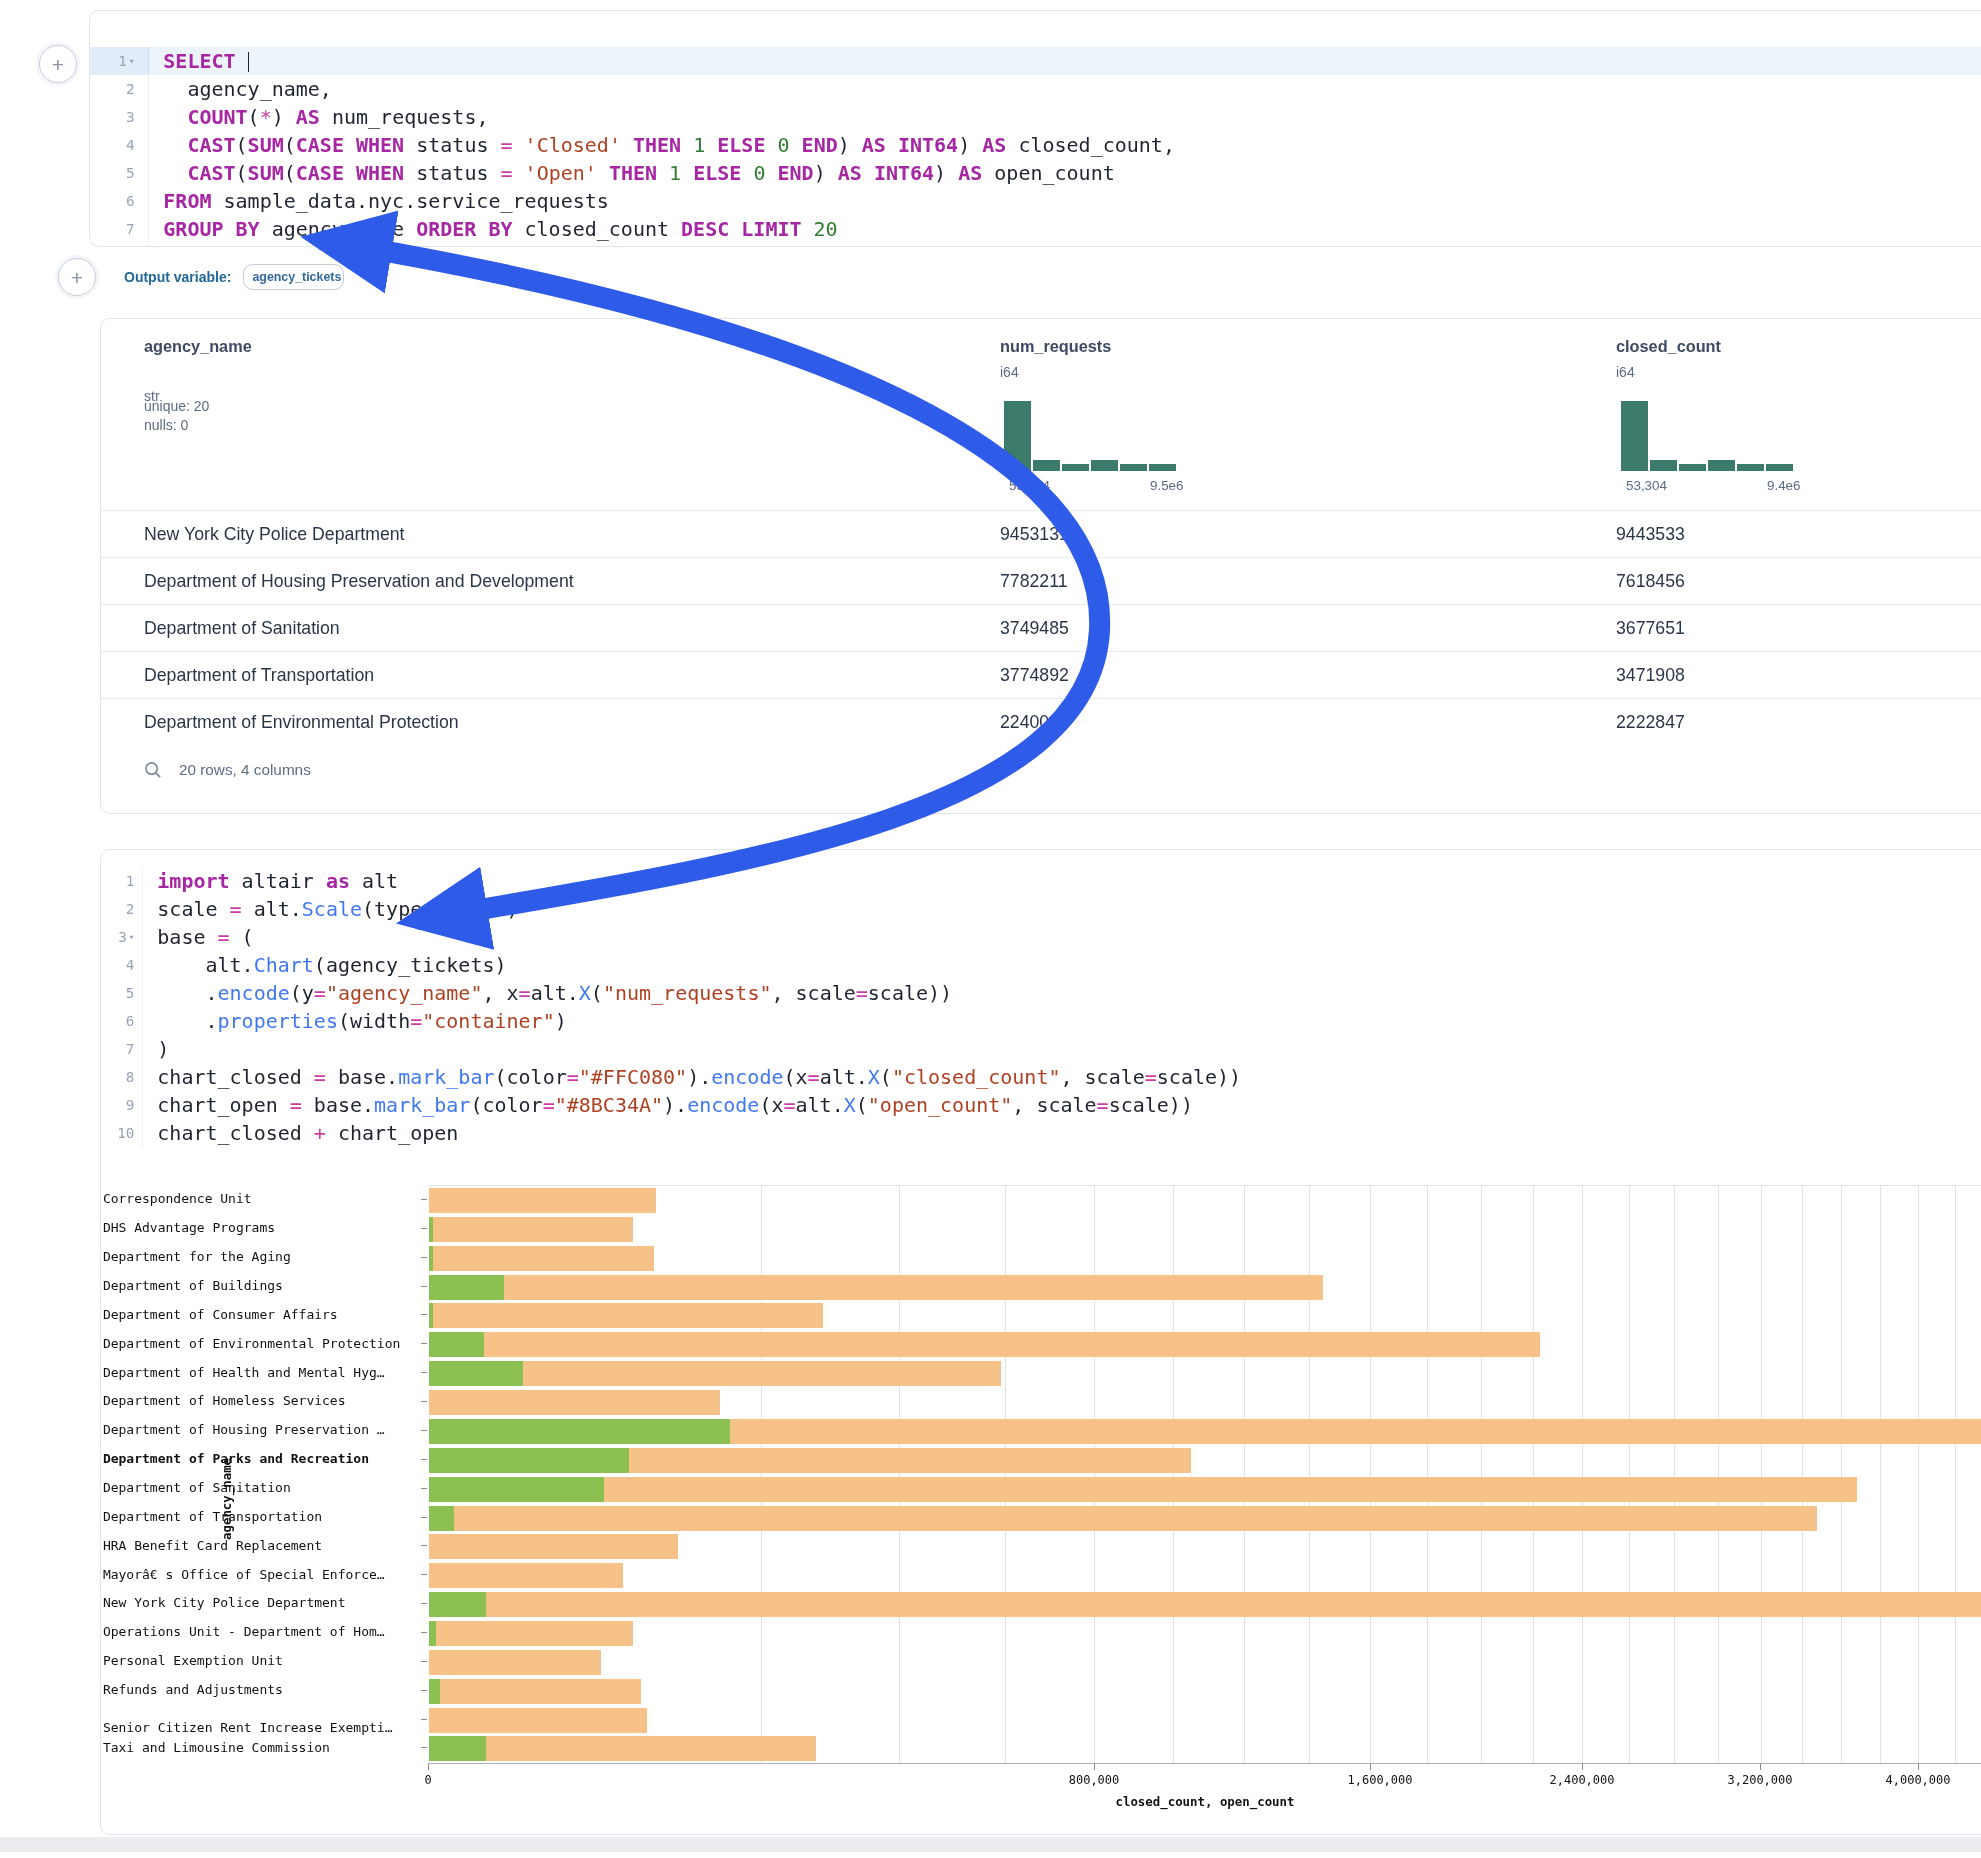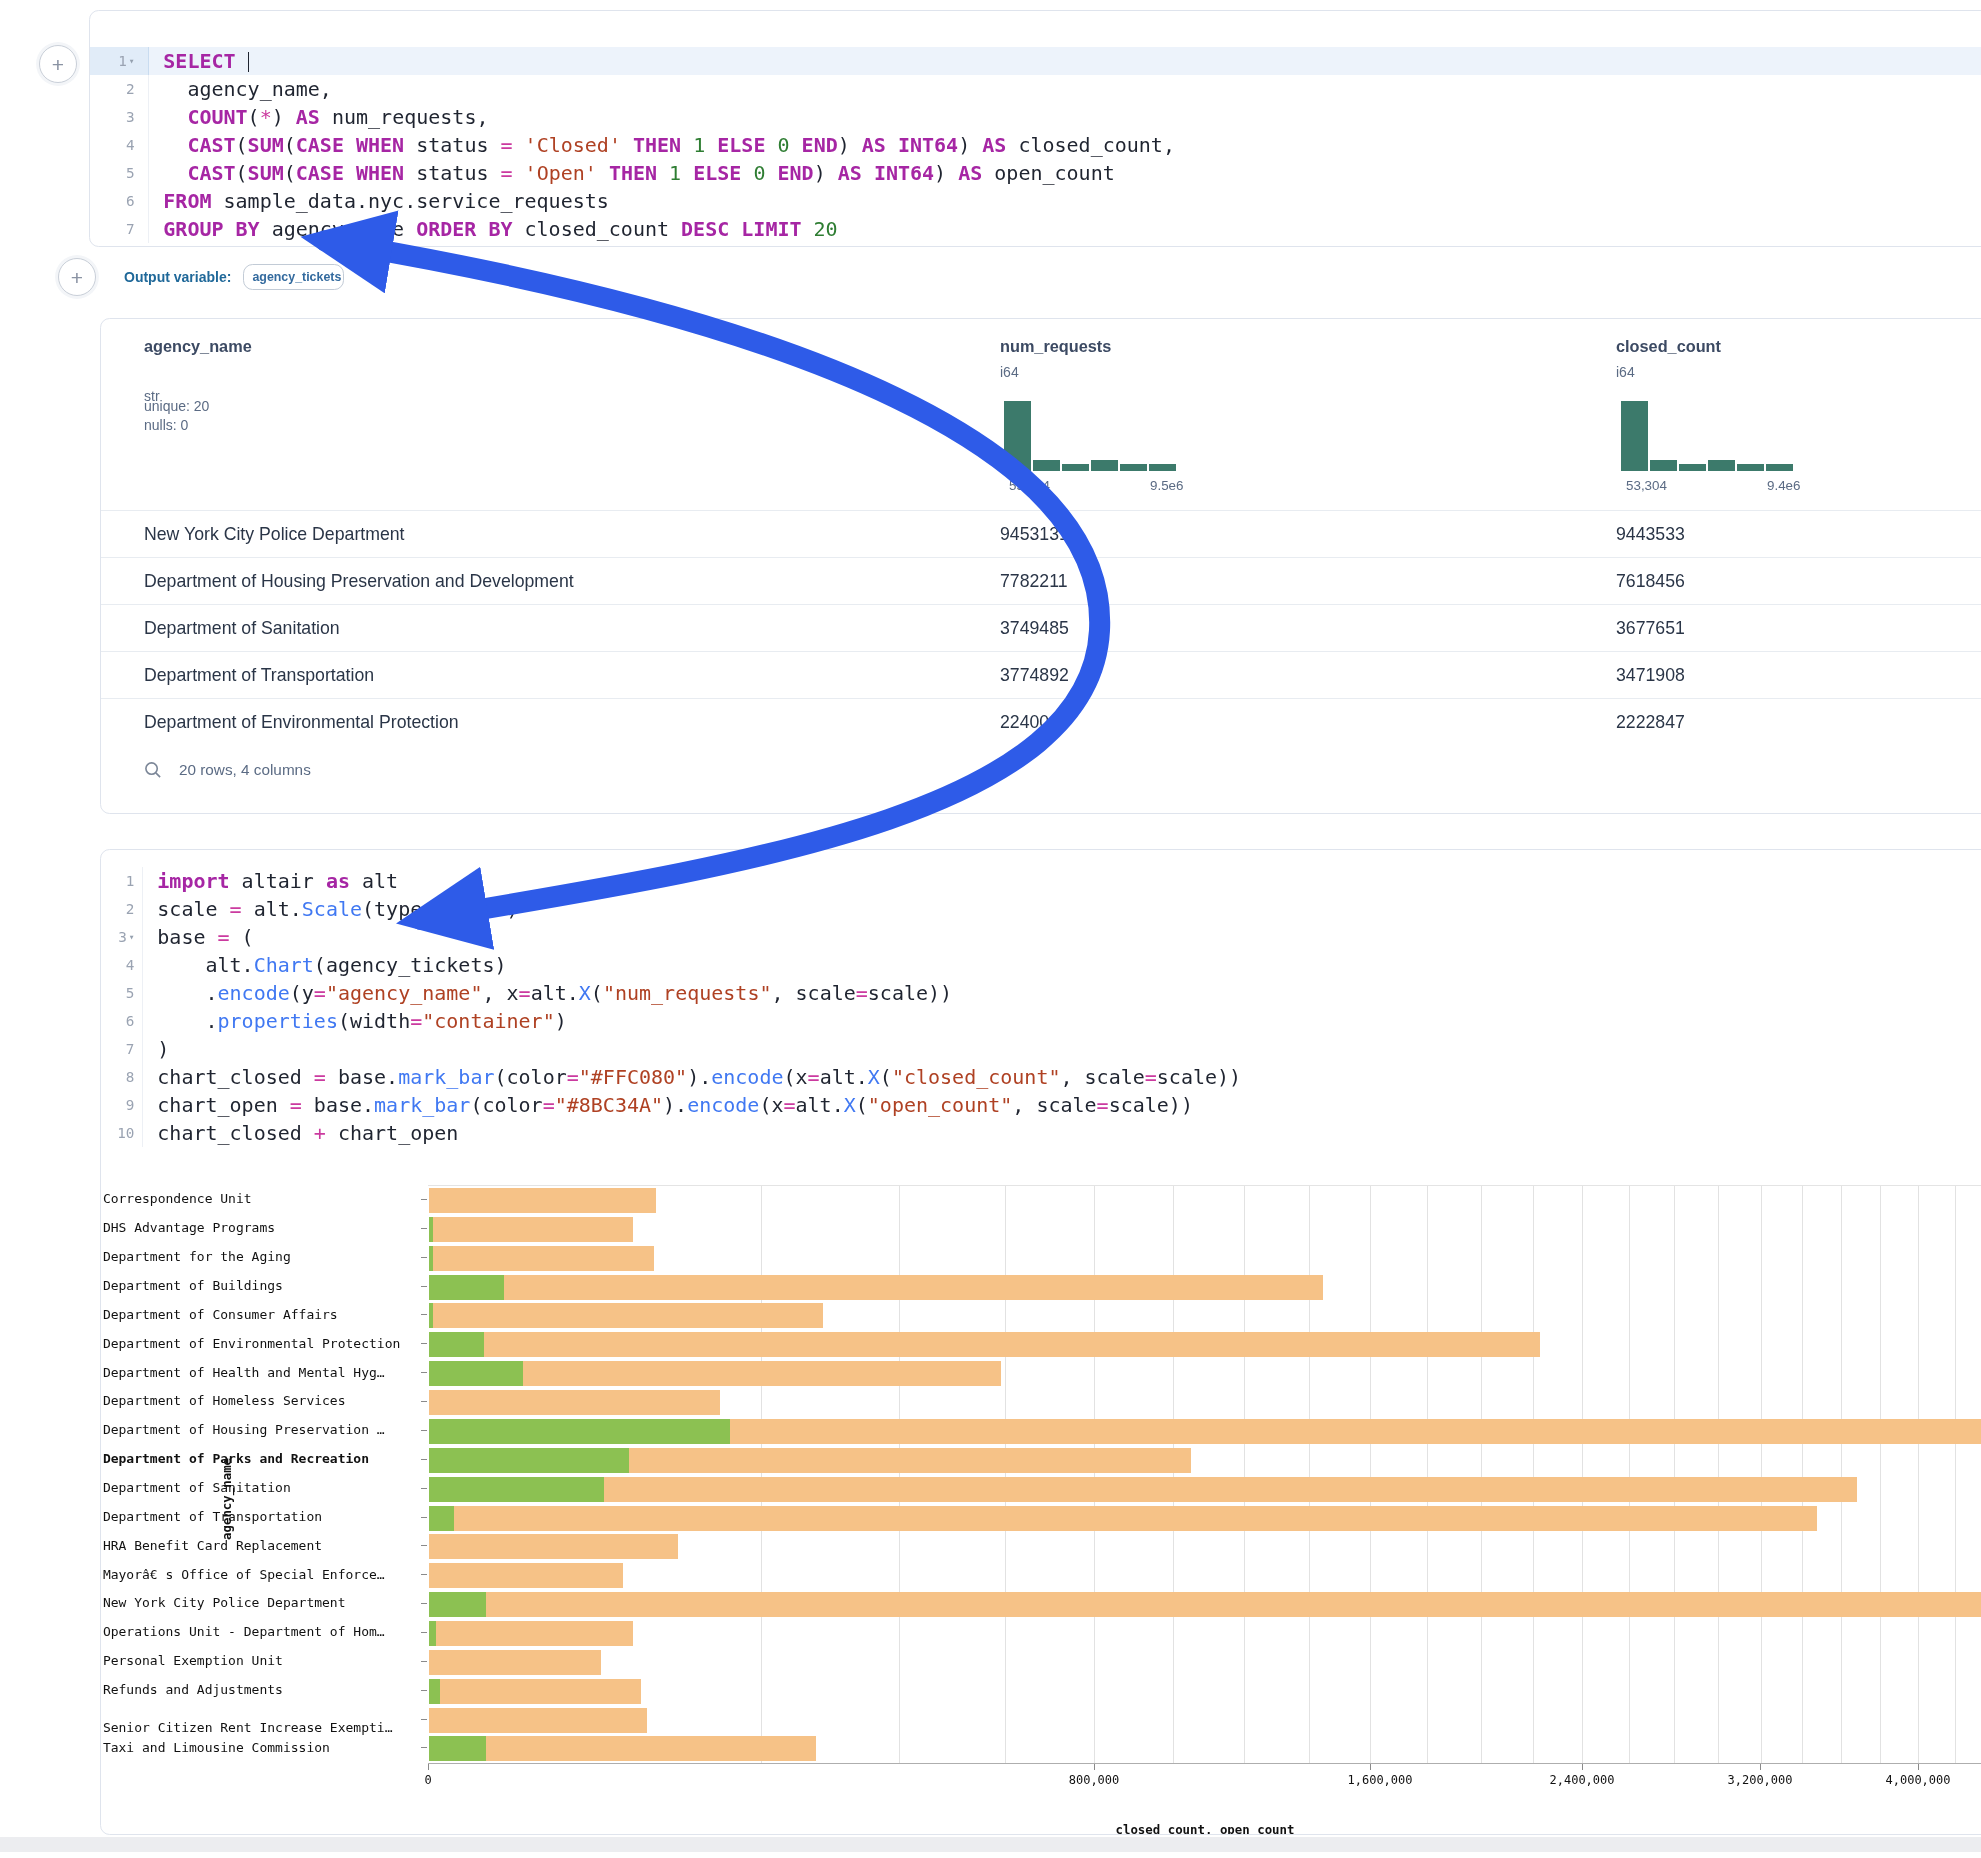--- a/index.html
+++ b/index.html
@@ -273,21 +273,21 @@
       <div class="xlab" style="left: 993px; top: 923px;">800,000</div>
       <div class="xtick" style="left: 1269px; top: 914px;"></div>
       <div class="xlab" style="left: 1269px; top: 923px; margin-left: 10px;">1,600,000</div>
       <div class="xtick" style="left: 1481px; top: 914px;"></div>
       <div class="xlab" style="left: 1481px; top: 923px;">2,400,000</div>
       <div class="xtick" style="left: 1659px; top: 914px;"></div>
       <div class="xlab" style="left: 1659px; top: 923px;">3,200,000</div>
       <div class="xtick" style="left: 1817px; top: 914px;"></div>
       <div class="xlab" style="left: 1817px; top: 923px;">4,000,000</div>
     </div>
-  <div class="xtitle" style="left:327px;top:944px;width:1554px;margin-top:28px;">closed_count, open_count</div>
+  <div class="xtitle" style="left:327px;top:944px;width:1554px;">closed_count, open_count</div>
 </div>
 
 <div class="bottomstrip" style="top:1837px;"></div>
 
 <svg width="1982" height="1858" style="position:absolute;left:0;top:0;pointer-events:none;" viewBox="0 0 2073 1944">
   <defs>
     <marker id="ah" markerWidth="5" markerHeight="5" refX="3.2" refY="2" orient="auto-start-reverse" markerUnits="strokeWidth">
       <path d="M0,0 L4.4,2 L0,4 Z" fill="#2E5BE8"></path>
     </marker>
   </defs>

